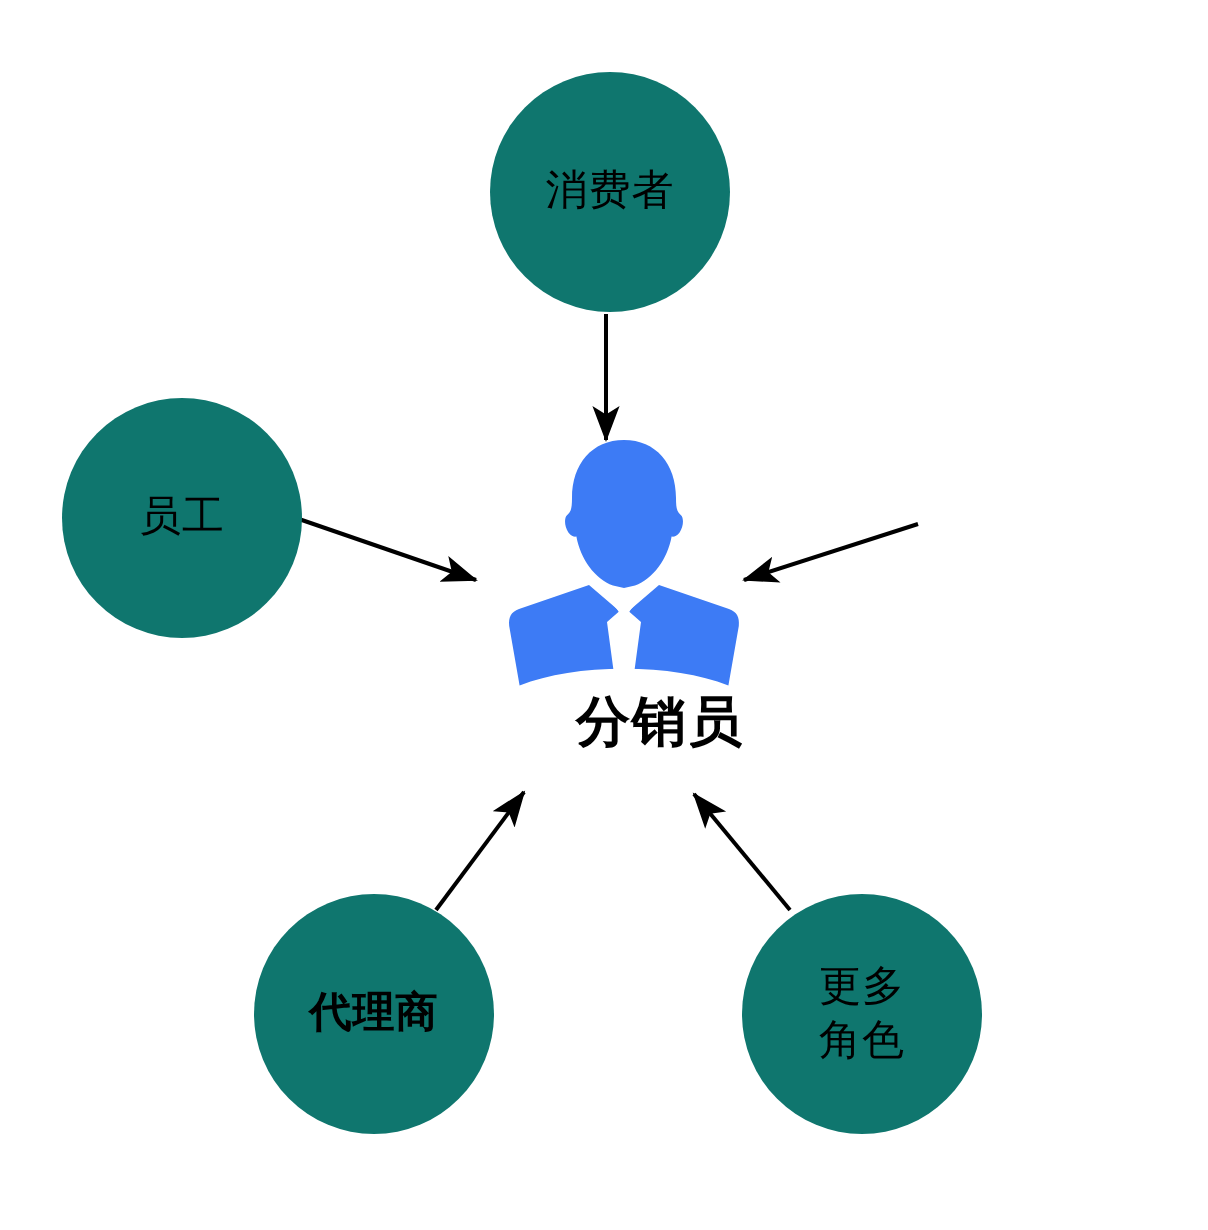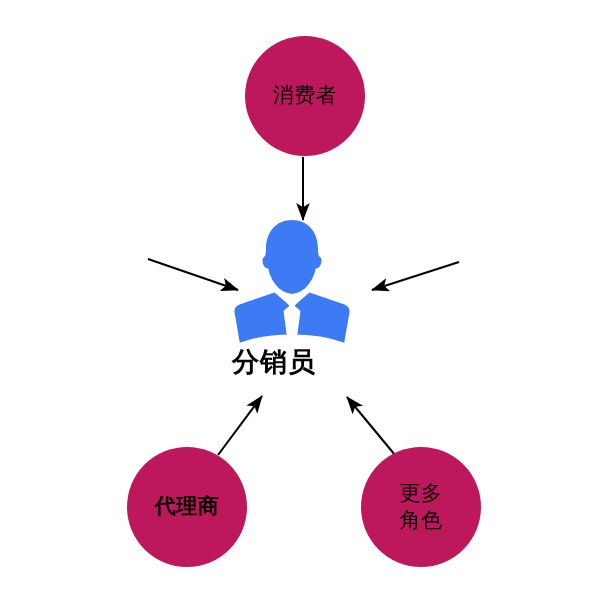--- a/index.html
+++ b/index.html
@@ -22,21 +22,21 @@
   #edge-layer {
     position: absolute;
     left: 0;
     top: 0;
     width: 604px;
     height: 615px;
   }
   .node-circle {
     position: absolute;
     border-radius: 50%;
-    background: #be185d;
+    background: #0f766e;
     display: flex;
     align-items: center;
     justify-content: center;
     text-align: center;
     color: #000000;
     font-size: 21px;
     line-height: 1.3;
     letter-spacing: 0.5px;
     box-sizing: border-box;
   }
@@ -45,21 +45,21 @@
     white-space: pre-line;
   }
   #center-node {
     position: absolute;
     left: 232px;
     top: 218px;
     width: 140px;
     height: 175px;
     display: flex;
     flex-direction: column;
-    align-items: flex-start;
+    align-items: flex-end;
     justify-content: flex-start;
   }
   #center-avatar {
     width: 120px;
     height: 127px;
     display: block;
   }
   #center-title {
     margin-top: 3px;
     font-size: 27px;
@@ -89,27 +89,30 @@
 
     <line x1="218" y1="455" x2="262" y2="396" stroke="#000000" stroke-width="2" marker-end="url(#arrow)"></line>
 
     <line x1="395" y1="455" x2="347" y2="397" stroke="#000000" stroke-width="2" marker-end="url(#arrow)"></line>
   </svg>
 
   <div class="node-circle" style="left:245px; top:36px; width:120px; height:120px;">
     <span class="node-label">消费者</span>
   </div>
 
+  <div class="node-circle" style="left:31px; top:199px; width:120px; height:120px;">
+    <span class="node-label">员工</span>
+  </div>
 
 
   <div class="node-circle" style="left:127px; top:447px; width:120px; height:120px;font-weight:bold;">
     <span class="node-label">代理商</span>
   </div>
 
-  <div class="node-circle" style="left:361px; top:447px; width:120px; height:120px;">
+  <div class="node-circle" style="left:371px; top:447px; width:120px; height:120px;">
     <span class="node-label">更多
 角色</span>
   </div>
 
   <div id="center-node">
     <svg id="center-avatar" viewBox="0 0 120 127" xmlns="http://www.w3.org/2000/svg">
       <path d="M60 2
                C 44 2, 34 14, 34 31
                C 34 37, 33.2 38, 31.5 39.6
                C 30 41, 30.2 45.5, 32.2 48.2

